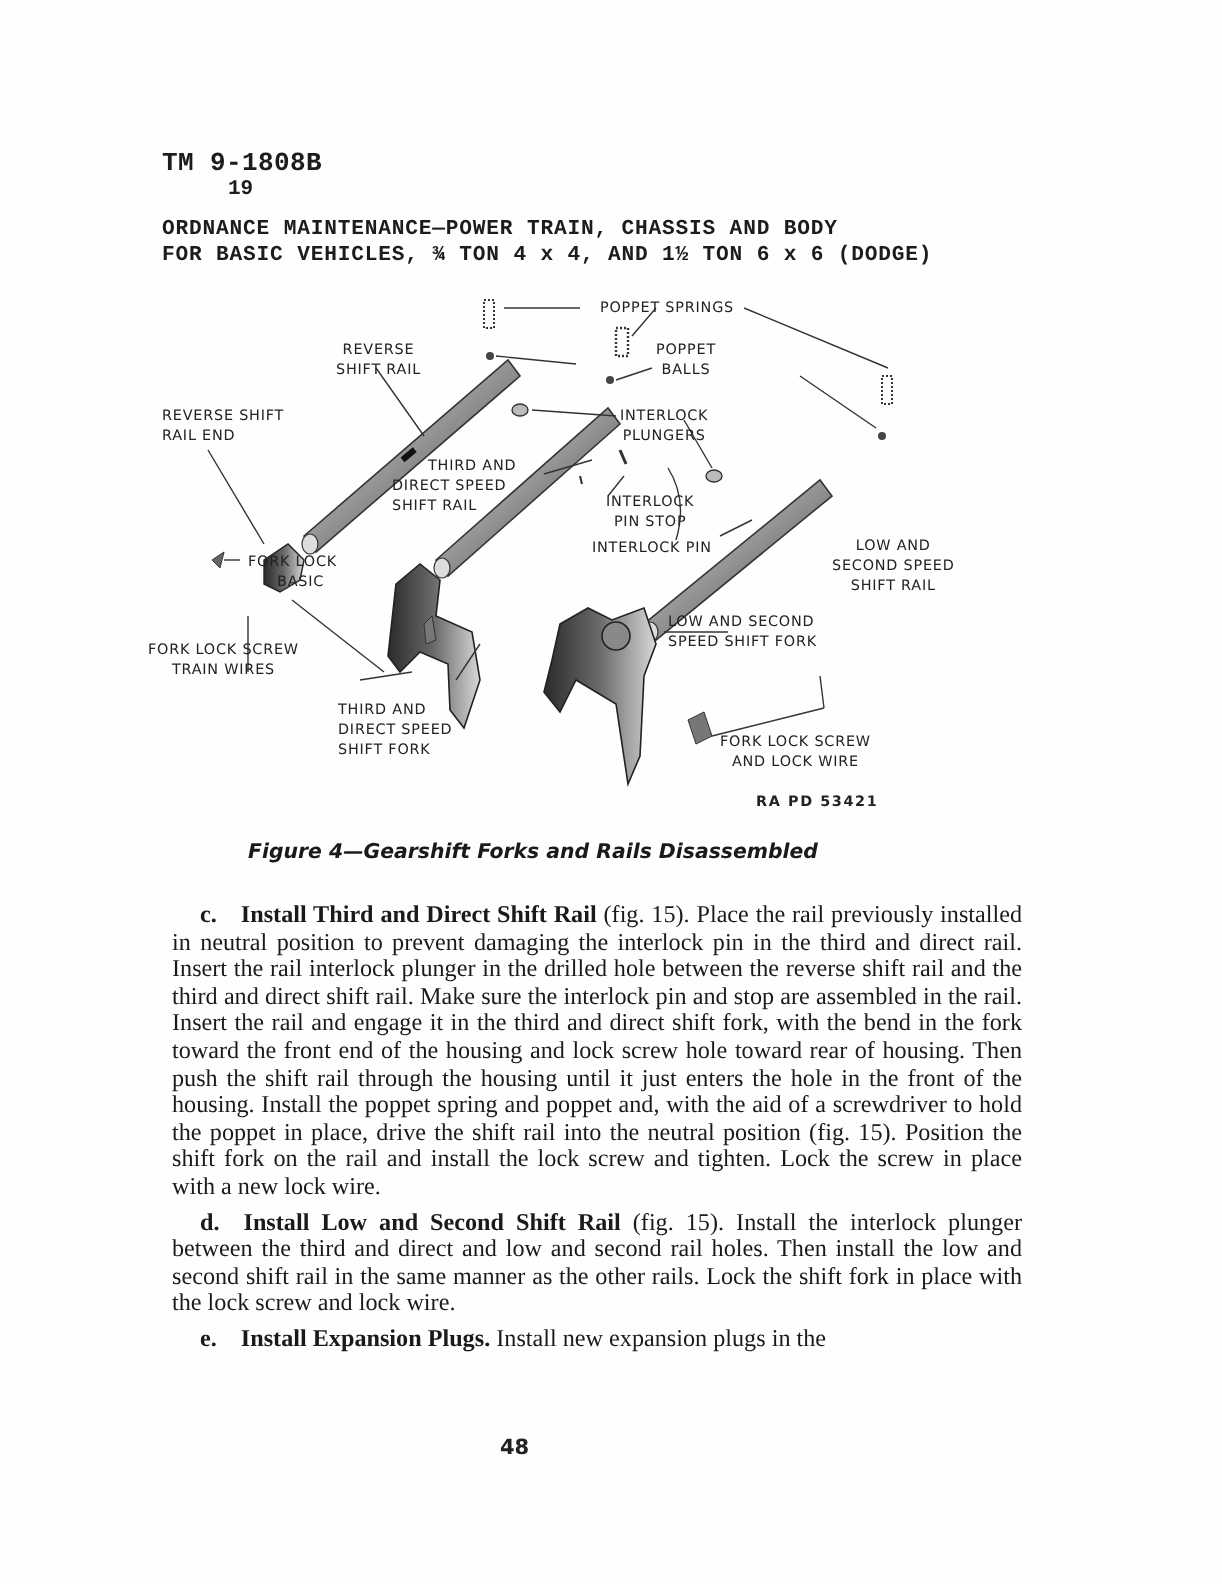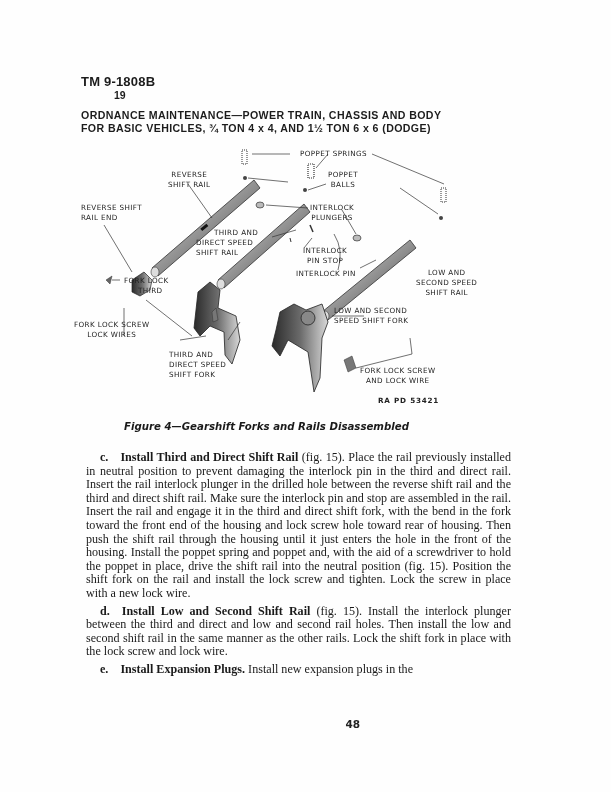--- a/index.html
+++ b/index.html
@@ -1,32 +1,32 @@
 <!DOCTYPE html>
 <html><head>
 <meta charset="utf-8">
 <style>
   html, body { margin: 0; padding: 0; background: #ffffff; }
   body { width: 611px; height: 792px; position: relative; overflow: hidden; font-family: "DejaVu Sans", sans-serif; color: #1a1a1a; }
   .page { position: absolute; left: 0; top: 0; width: 611px; height: 792px; background: #fefefe; }
-  .hdr { position: absolute; left: 81px; font-family: Liberation Sans, sans-serif; font-weight: bold; color: #1c1c1c; }
+  .hdr { position: absolute; left: 81px; font-family: Liberation Mono, monospace; font-weight: bold; color: #1c1c1c; }
   .tm { top: 74px; font-size: 13px; letter-spacing: 0.2px; }
   .sec { top: 89px; left: 114px; font-size: 10.5px; }
   .title1 { top: 109px; font-size: 10.6px; letter-spacing: 0.4px; white-space: nowrap; }
   .title2 { top: 122px; font-size: 10.6px; letter-spacing: 0.4px; white-space: nowrap; }
   .figure { position: absolute; left: 60px; top: 140px; width: 480px; height: 260px; }
   .lbl { position: absolute; font-family: "DejaVu Sans", sans-serif; font-size: 7.2px; letter-spacing: 0.4px; color: #222; line-height: 10px; white-space: nowrap; }
   .lbl.c { text-align: center; }
   .ra { position: absolute; left: 378px; top: 396px; font-family: "DejaVu Sans", sans-serif; font-weight: bold; font-size: 7.2px; letter-spacing: 0.8px; color: #222; }
   .caption { position: absolute; left: 124px; top: 421px; font-family: "DejaVu Sans", sans-serif; font-weight: bold; font-style: italic; font-size: 10.2px; color: #1a1a1a; white-space: nowrap; }
   .body { position: absolute; left: 82px; top: 447px; width: 433px; font-family: "Liberation Serif", serif; font-size: 12.1px; line-height: 13.6px; color: #1a1a1a; text-align: justify; }
   .body p { margin: 4px; text-indent: 14px; }
   .body .ind { font-weight: bold; margin-right: 12px; }
   .body .head { font-weight: bold; }
-  .pnum { position: absolute; left: 250px; top: 718px; width: 110px; text-align: right; font-family: "DejaVu Sans", sans-serif; font-weight: bold; font-size: 10.5px; color: #222; }
+  .pnum { position: absolute; left: 250px; top: 718px; width: 110px; text-align: left; font-family: "DejaVu Sans", sans-serif; font-weight: bold; font-size: 10.5px; color: #222; }
 </style>
 </head>
 <body>
 
 <div class="page">
 
   <div class="hdr tm">TM 9-1808B</div>
   <div class="hdr sec">19</div>
   <div class="hdr title1">ORDNANCE MAINTENANCE—POWER TRAIN, CHASSIS AND BODY</div>
   <div class="hdr title2">FOR BASIC VEHICLES, ¾ TON 4 x 4, AND 1½ TON 6 x 6 (DODGE)</div>
@@ -144,34 +144,34 @@
       <div>DIRECT SPEED</div>
       <div>SHIFT RAIL</div>
     </div>
     <div class="lbl c" style="left:243px; top:106px;">
       <div>INTERLOCK</div>
       <div>PIN STOP</div>
     </div>
     <div class="lbl" style="left:236px; top:129px;">INTERLOCK PIN</div>
     <div class="lbl c" style="left:64px; top:136px;">
       <div>FORK LOCK</div>
-      <div style="padding-left:8px;">THIRD</div>
+      <div style="padding-left:8px;">BASIC</div>
     </div>
     <div class="lbl c" style="left:356px; top:128px;">
       <div>LOW AND</div>
       <div>SECOND SPEED</div>
       <div>SHIFT RAIL</div>
     </div>
     <div class="lbl" style="left:274px; top:166px;">
       <div>LOW AND SECOND</div>
       <div>SPEED SHIFT FORK</div>
     </div>
     <div class="lbl c" style="left:14px; top:180px;">
       <div>FORK LOCK SCREW</div>
-      <div>LOCK WIRES</div>
+      <div>TRAIN WIRES</div>
     </div>
     <div class="lbl" style="left:109px; top:210px;">
       <div>THIRD AND</div>
       <div>DIRECT SPEED</div>
       <div>SHIFT FORK</div>
     </div>
     <div class="lbl c" style="left:300px; top:226px;">
       <div>FORK LOCK SCREW</div>
       <div>AND LOCK WIRE</div>
     </div>

